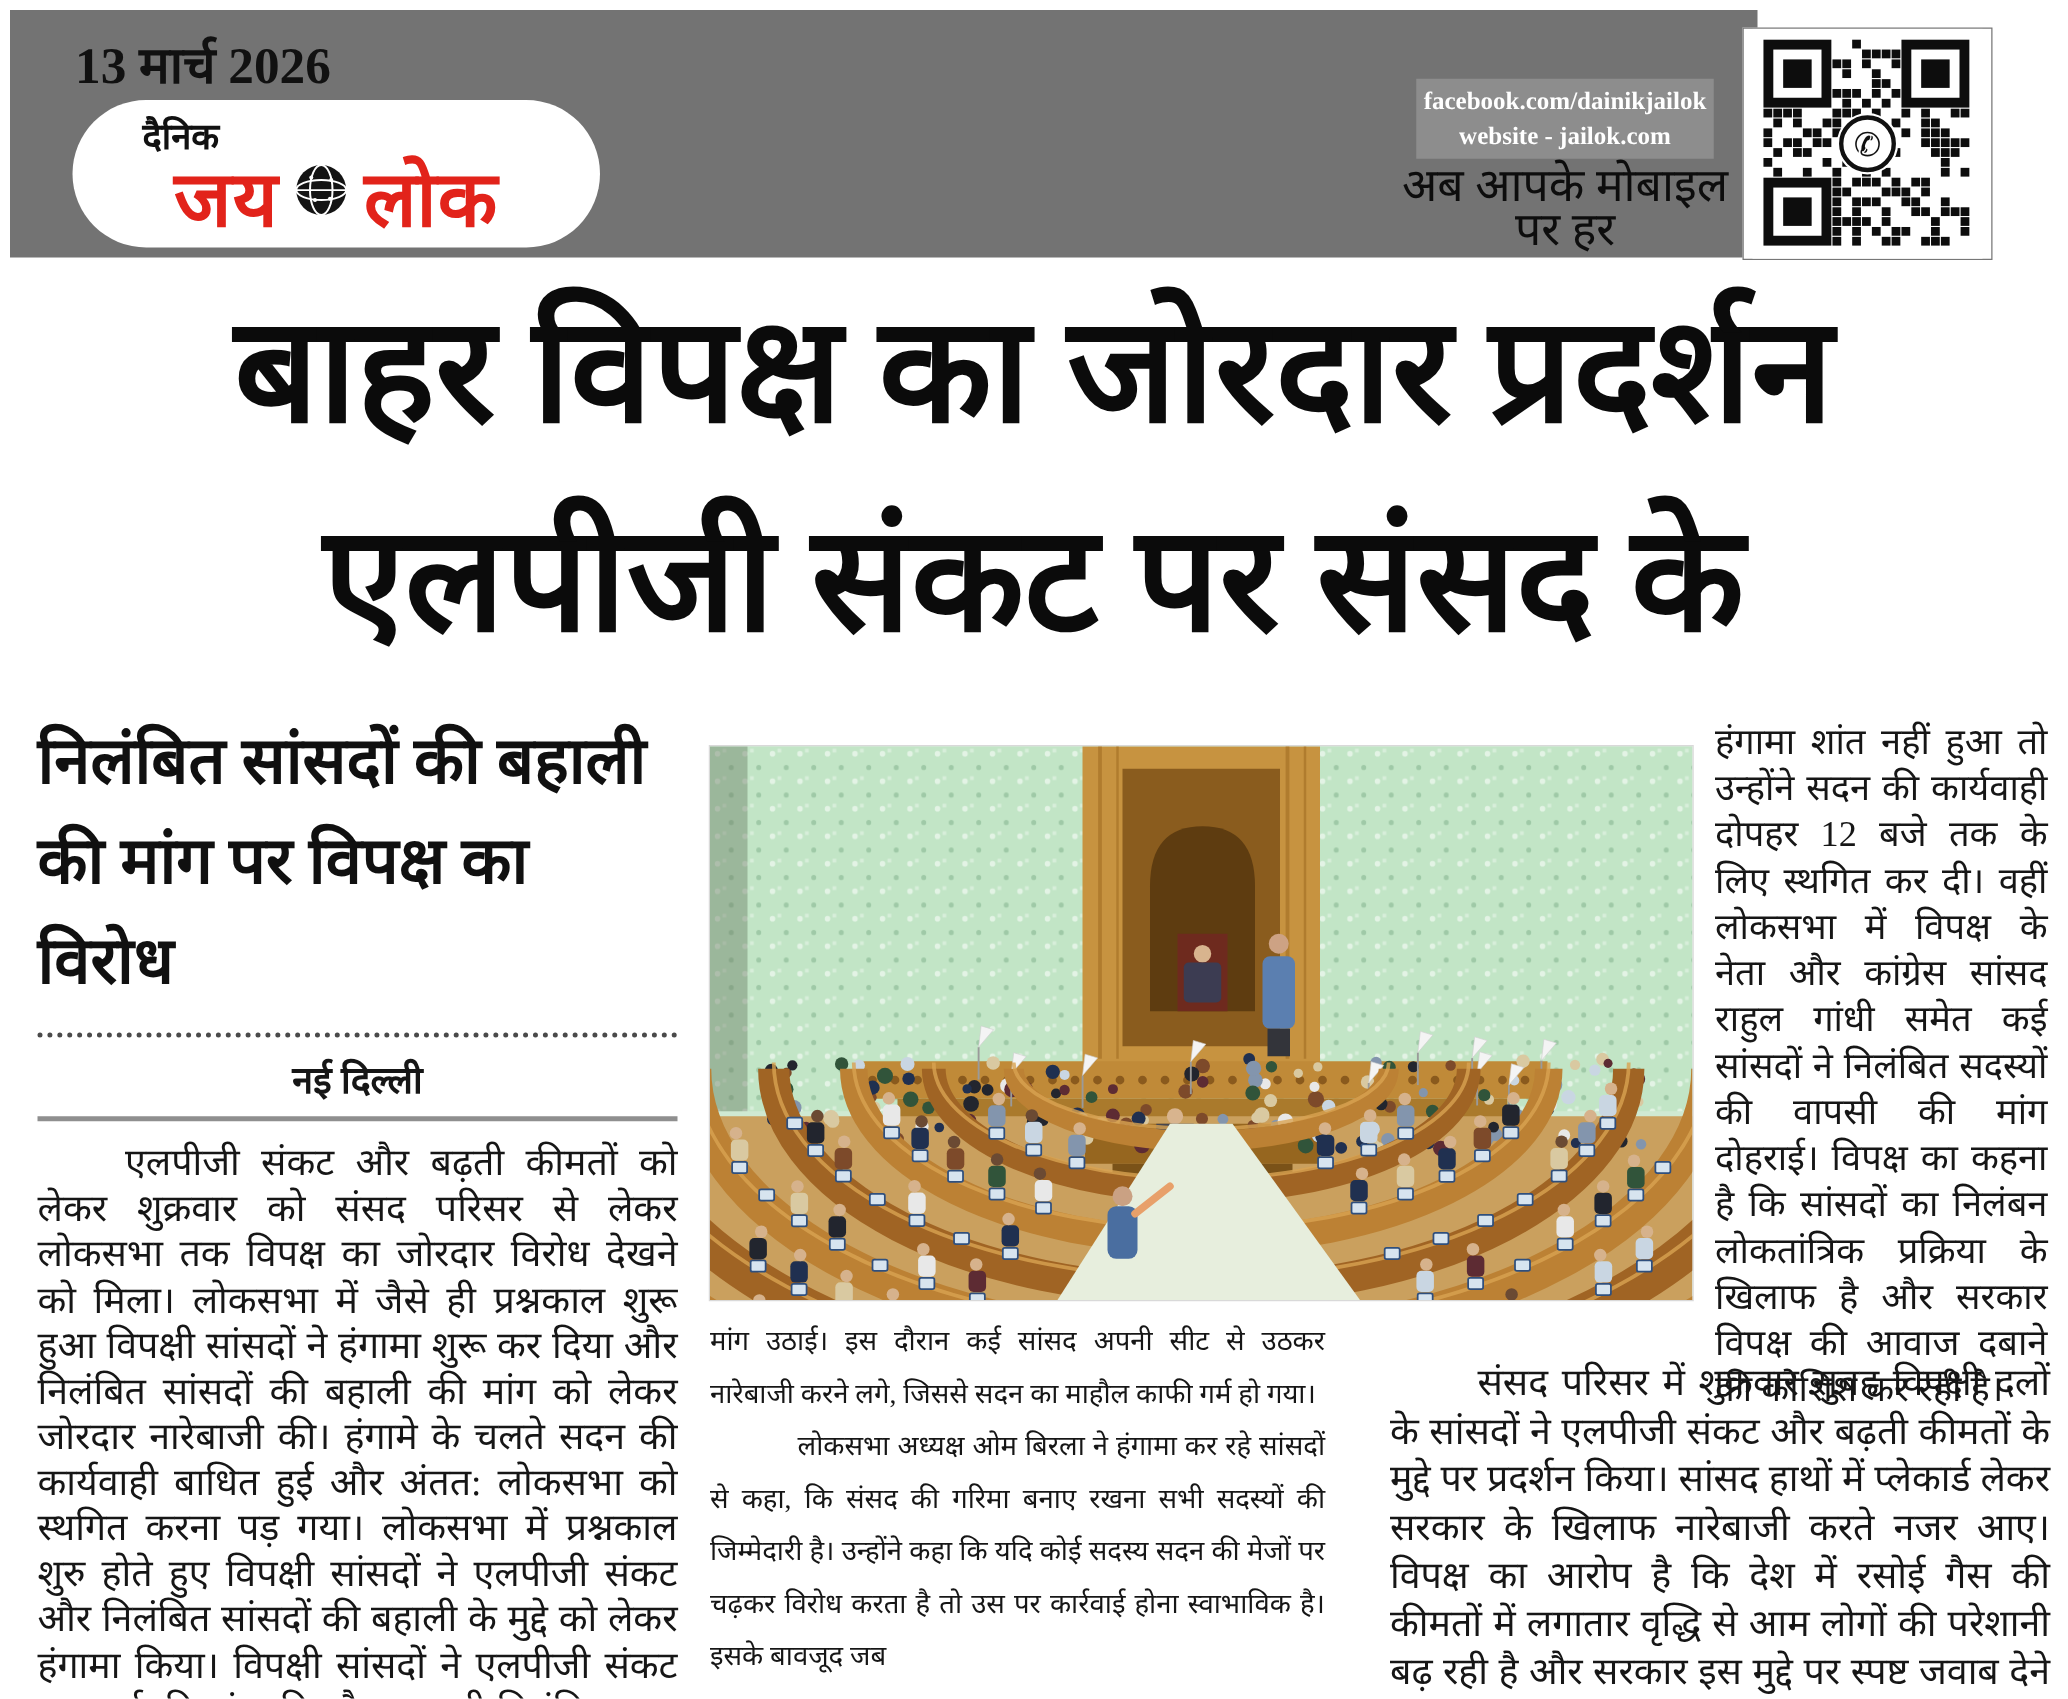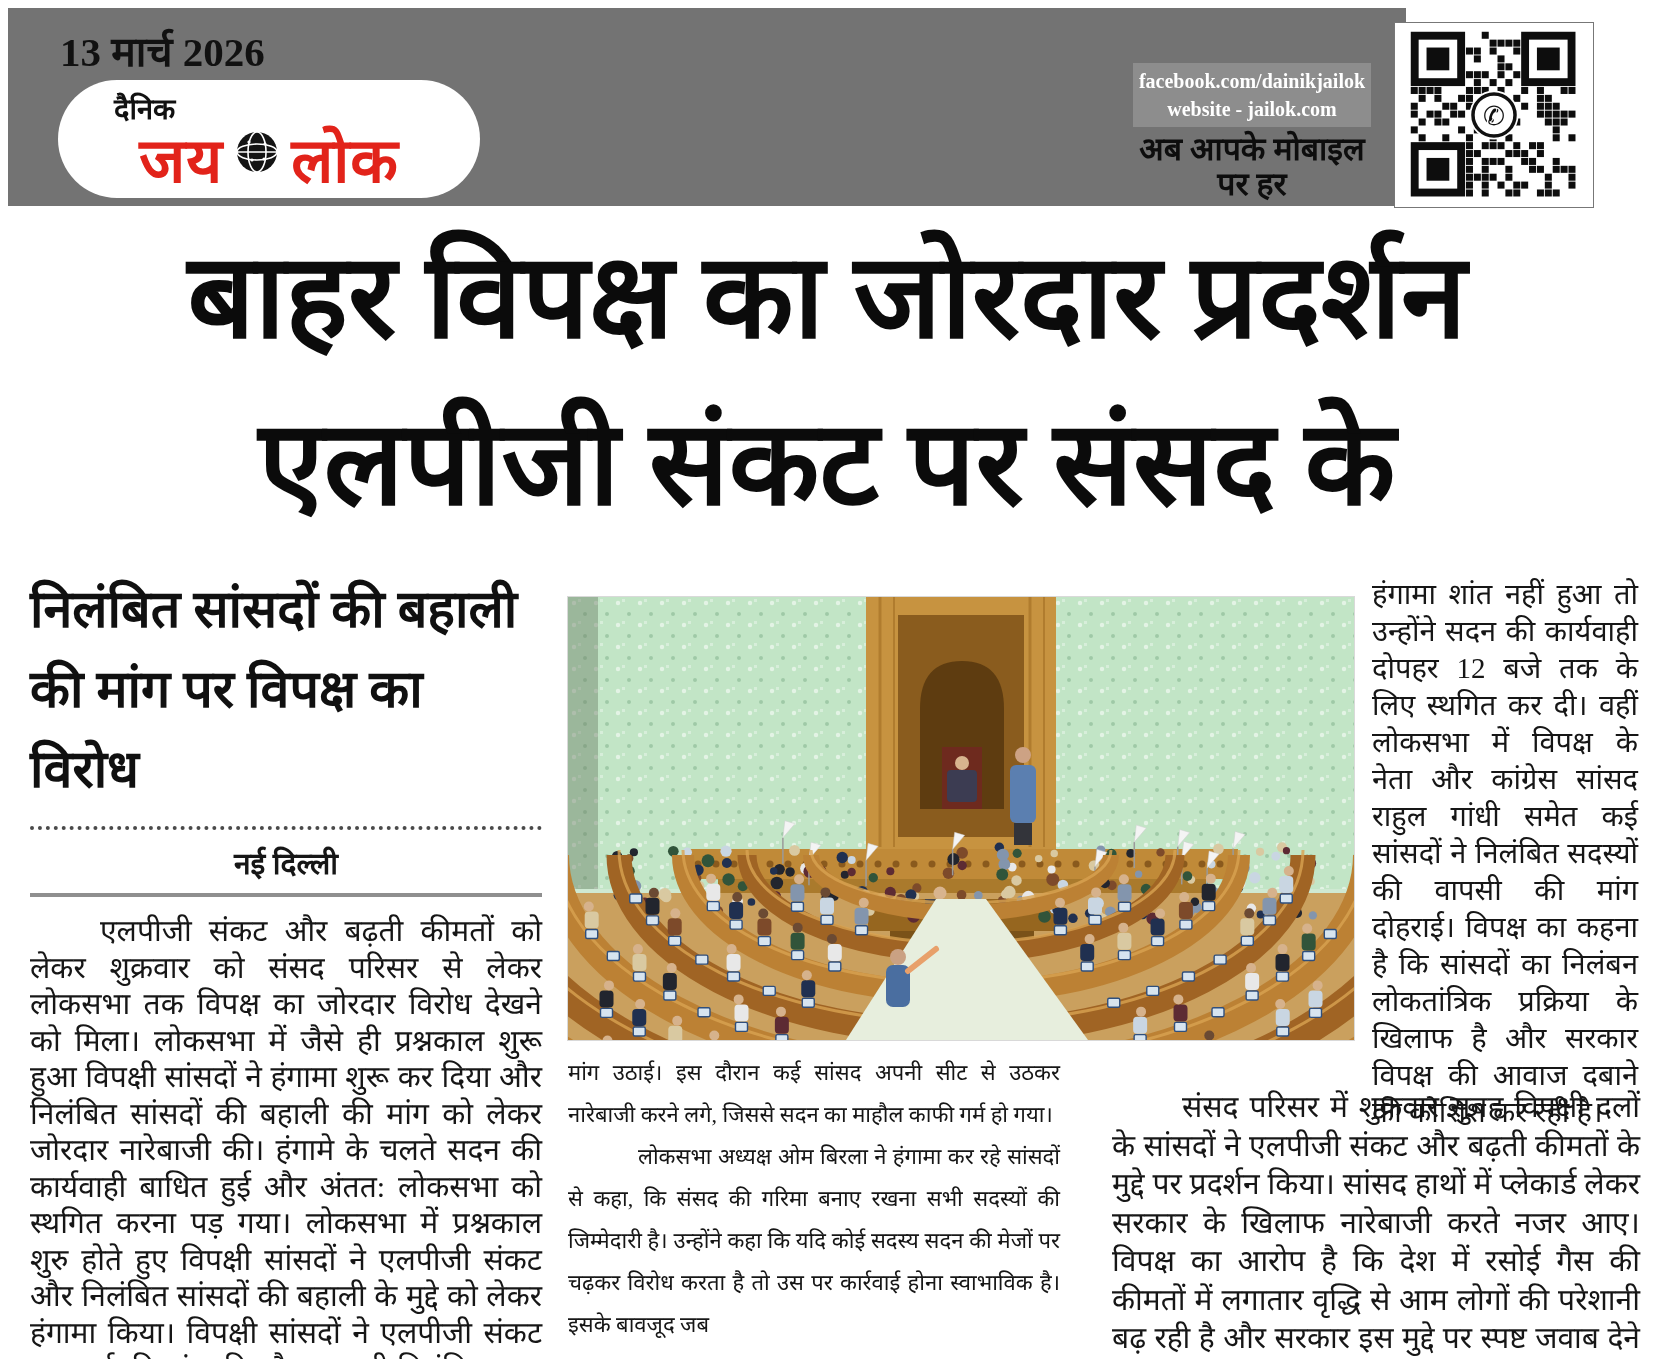--- a/index.html
+++ b/index.html
@@ -11,21 +11,21 @@
   .masthead{position:absolute;left:8px;top:8px;width:1398px;height:198px;background:#737373;}
   .issue-date{position:absolute;left:52px;top:14px;font-size:41px;font-weight:800;color:#111;}
   .logo-pill{position:absolute;left:50px;top:72px;width:422px;height:118px;background:#fff;border-radius:60px;}
   .logo-daily{position:absolute;left:56px;top:8px;font-size:29px;font-weight:700;color:#111;}
   .logo-row{position:absolute;left:0;right:0;bottom:6px;display:flex;align-items:flex-start;justify-content:center;gap:12px;}
   .logo-word{font-size:62px;line-height:62px;font-weight:800;color:#E2231A;letter-spacing:1px;}
   .fb-box{position:absolute;left:1125px;top:55px;width:238px;height:64px;background:#8D8D8D;
     display:flex;flex-direction:column;align-items:center;justify-content:center;
     font-family:Liberation Serif, serif;font-weight:700;color:#fff;font-size:20px;line-height:28px;}
   .promo{position:absolute;left:1113px;top:124px;width:262px;text-align:center;
-    font-size:32px;line-height:35px;font-weight:700;color:#0d0d0d;}
+    font-size:37px;line-height:35px;font-weight:400;color:#0d0d0d;}
   .qr-box{position:absolute;left:1386px;top:14px;width:198px;height:184px;background:#fff;border:1px solid #777;}
   .qr-box svg{width:100%;height:100%;display:block;}
   
   .headline{position:absolute;left:0;top:214px;width:1654px;margin:0;text-align:center;
     font-size:118px;line-height:167px;font-weight:800;color:#0b0b0b;white-space:nowrap;}
   
   .col-left{position:absolute;left:30px;top:570px;width:512px;}
   .subhead{margin:0;font-size:52px;line-height:80px;font-weight:800;color:#101010;}
   .dotted-rule{border:0;border-top:4px dotted #4a4a4a;margin:16px 0 0 0;}
   .dateline{margin-top:12px;text-align:center;font-size:30px;font-weight:700;}

